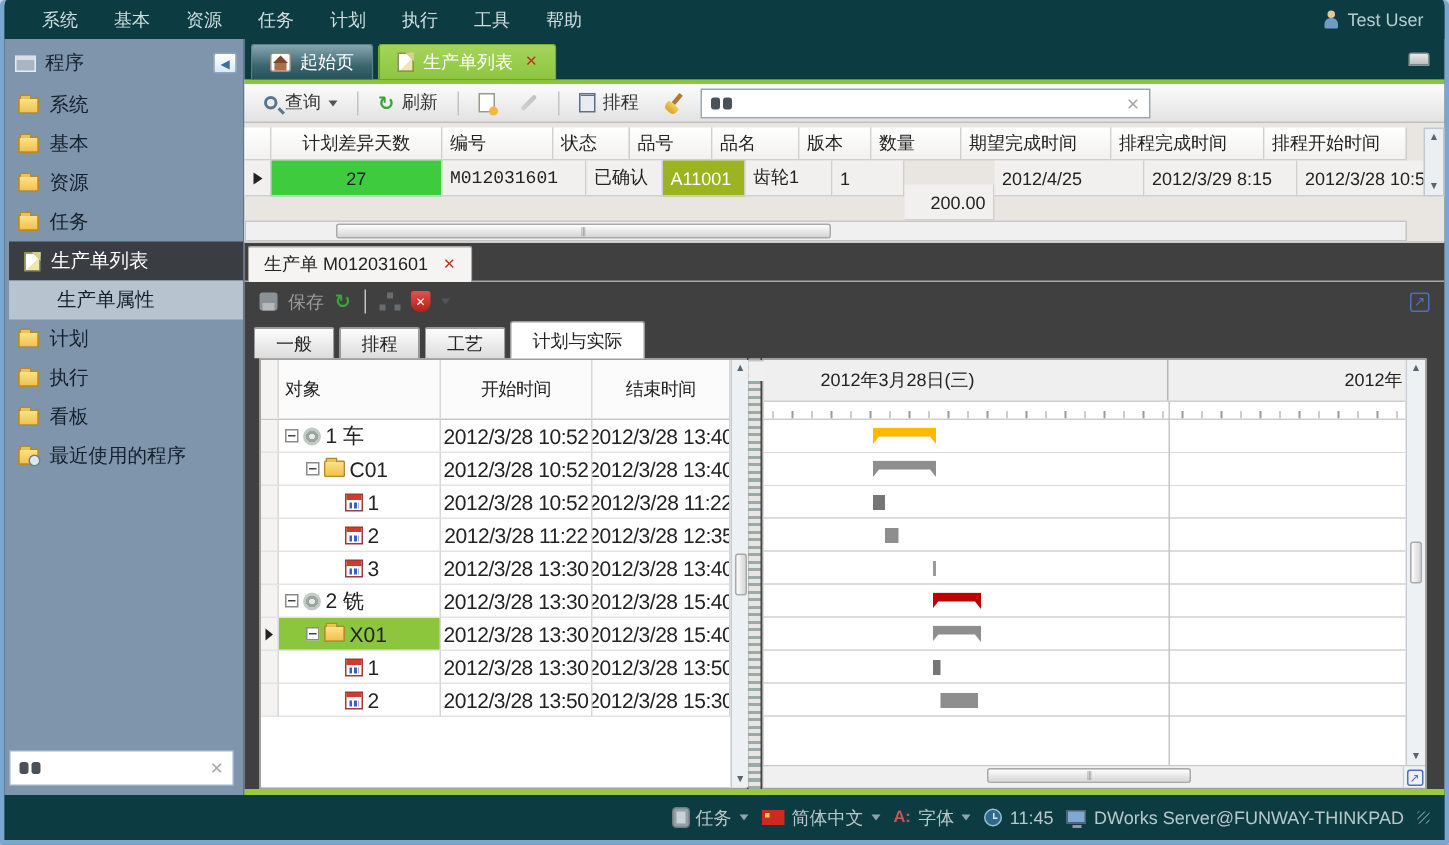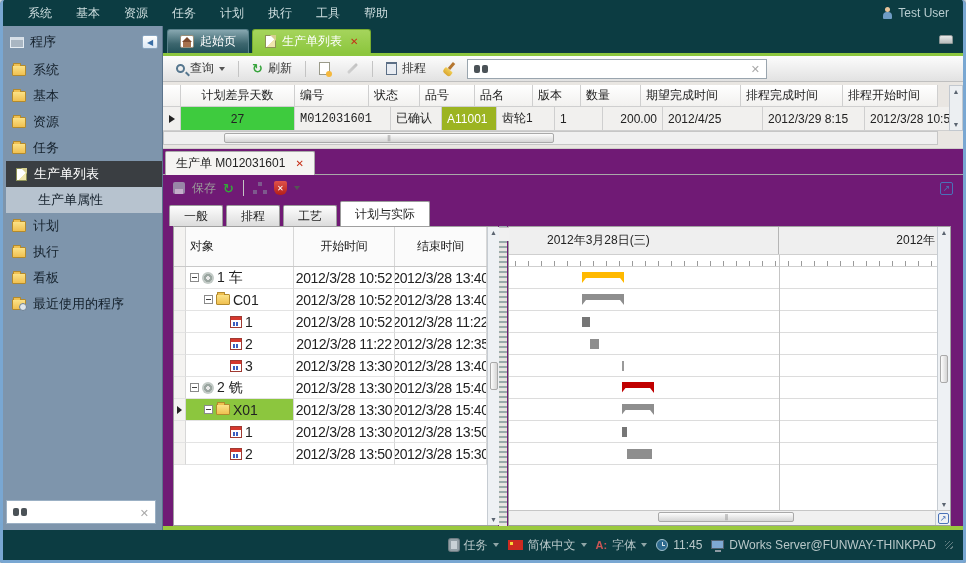--- a/index.html
+++ b/index.html
@@ -101,30 +101,30 @@
   .grid-wrap { flex:0 0 66px; background:#e9e6e2; position:relative; padding-top:3px; }
   .grid-row { display:flex; }
   .gcell { border-right:1px solid #cfcfcf; border-bottom:1px solid #cfcfcf; font-size:12px; padding:0 5px;
            display:flex; align-items:center; overflow:hidden; white-space:nowrap; }
   .ghead .gcell { height:22px; background:linear-gradient(#ffffff,#f2f1ef); color:#222; }
   .gbody .gcell { height:24px; background:#f1f0ee; color:#222; }
   .gc-marker { width:18px; flex:0 0 18px; background:#e6e3df; justify-content:center; }
   .mark-tri { width:0; height:0; border-left:6px solid #222; border-top:4px solid transparent; border-bottom:4px solid transparent; }
   .cell-green { background:#3ecb3e !important; justify-content:center; }
   .cell-olive { background:#9cb421 !important; color:#fff !important; }
-  .num { justify-content:flex-end; }
+  .num { justify-content:flex-end;margin-top:16px; }
   .grid-vscroll { position:absolute; right:0; top:3px; width:14px; height:46px; background:#eceff2; border:1px solid #c2c8cf;
                   display:flex; flex-direction:column; justify-content:space-between; align-items:center; padding:2px 0; }
   .grid-hscroll { margin-top:0; height:14px; width:775px; background:#f0f0f0; border:1px solid #c6c6c6; position:relative; }
   .hthumb { position:absolute; top:1px; height:10px; background:linear-gradient(#fdfdfd,#d5d5d5); border:1px solid #a9a9a9; border-radius:2px; }
   .hthumb::after { content:"⦀"; color:#9a9a9a; font-size:8px; position:absolute; left:50%; top:0; transform:translateX(-50%); }
   .sarrow { font-size:7px; color:#5a6470; line-height:1; cursor:pointer; }
 
   
-  .order-pane { flex:1; display:flex; flex-direction:column; min-height:0; background:#701a75; border-top:1px solid #cfcecb; }
+  .order-pane { flex:1; display:flex; flex-direction:column; min-height:0; background:#404040; border-top:1px solid #cfcecb; }
   .order-tabrow { height:26px; flex:0 0 26px; display:flex; align-items:flex-end; padding-left:2px; border-bottom:1px solid #a9a9a9; }
   .order-tab { display:flex; align-items:center; gap:8px; background:#f5f4f2; border:1px solid #a9a9a9; border-bottom:none;
                border-radius:2px 2px 0 0; height:24px; padding:0 10px; font-size:12px; color:#222; position:relative; top:1px; cursor:pointer; }
   .order-toolbar { height:26px; flex:0 0 26px; display:flex; align-items:center; gap:7px; padding:0 10px; font-size:12px; color:#9b9b9b; }
   .i-floppy { width:12px; height:12px; background:#aab4bd; border-radius:2px; position:relative; opacity:.7; }
   .i-floppy::after { content:""; position:absolute; left:2px; bottom:0; width:8px; height:5px; background:#e8ecef; }
   .i-nodes { width:14px; height:12px; position:relative; opacity:.5; }
   .i-nodes::before { content:""; position:absolute; left:5px; top:0; width:4px; height:4px; background:#8a98a5; }
   .i-nodes::after { content:""; position:absolute; left:0; bottom:0; width:4px; height:4px; background:#8a98a5; box-shadow:10px 0 #8a98a5; }
   .i-shield { width:13px; height:14px; background:linear-gradient(#e0524a,#b41f17); border-radius:2px 2px 6px 6px; color:#fff;

